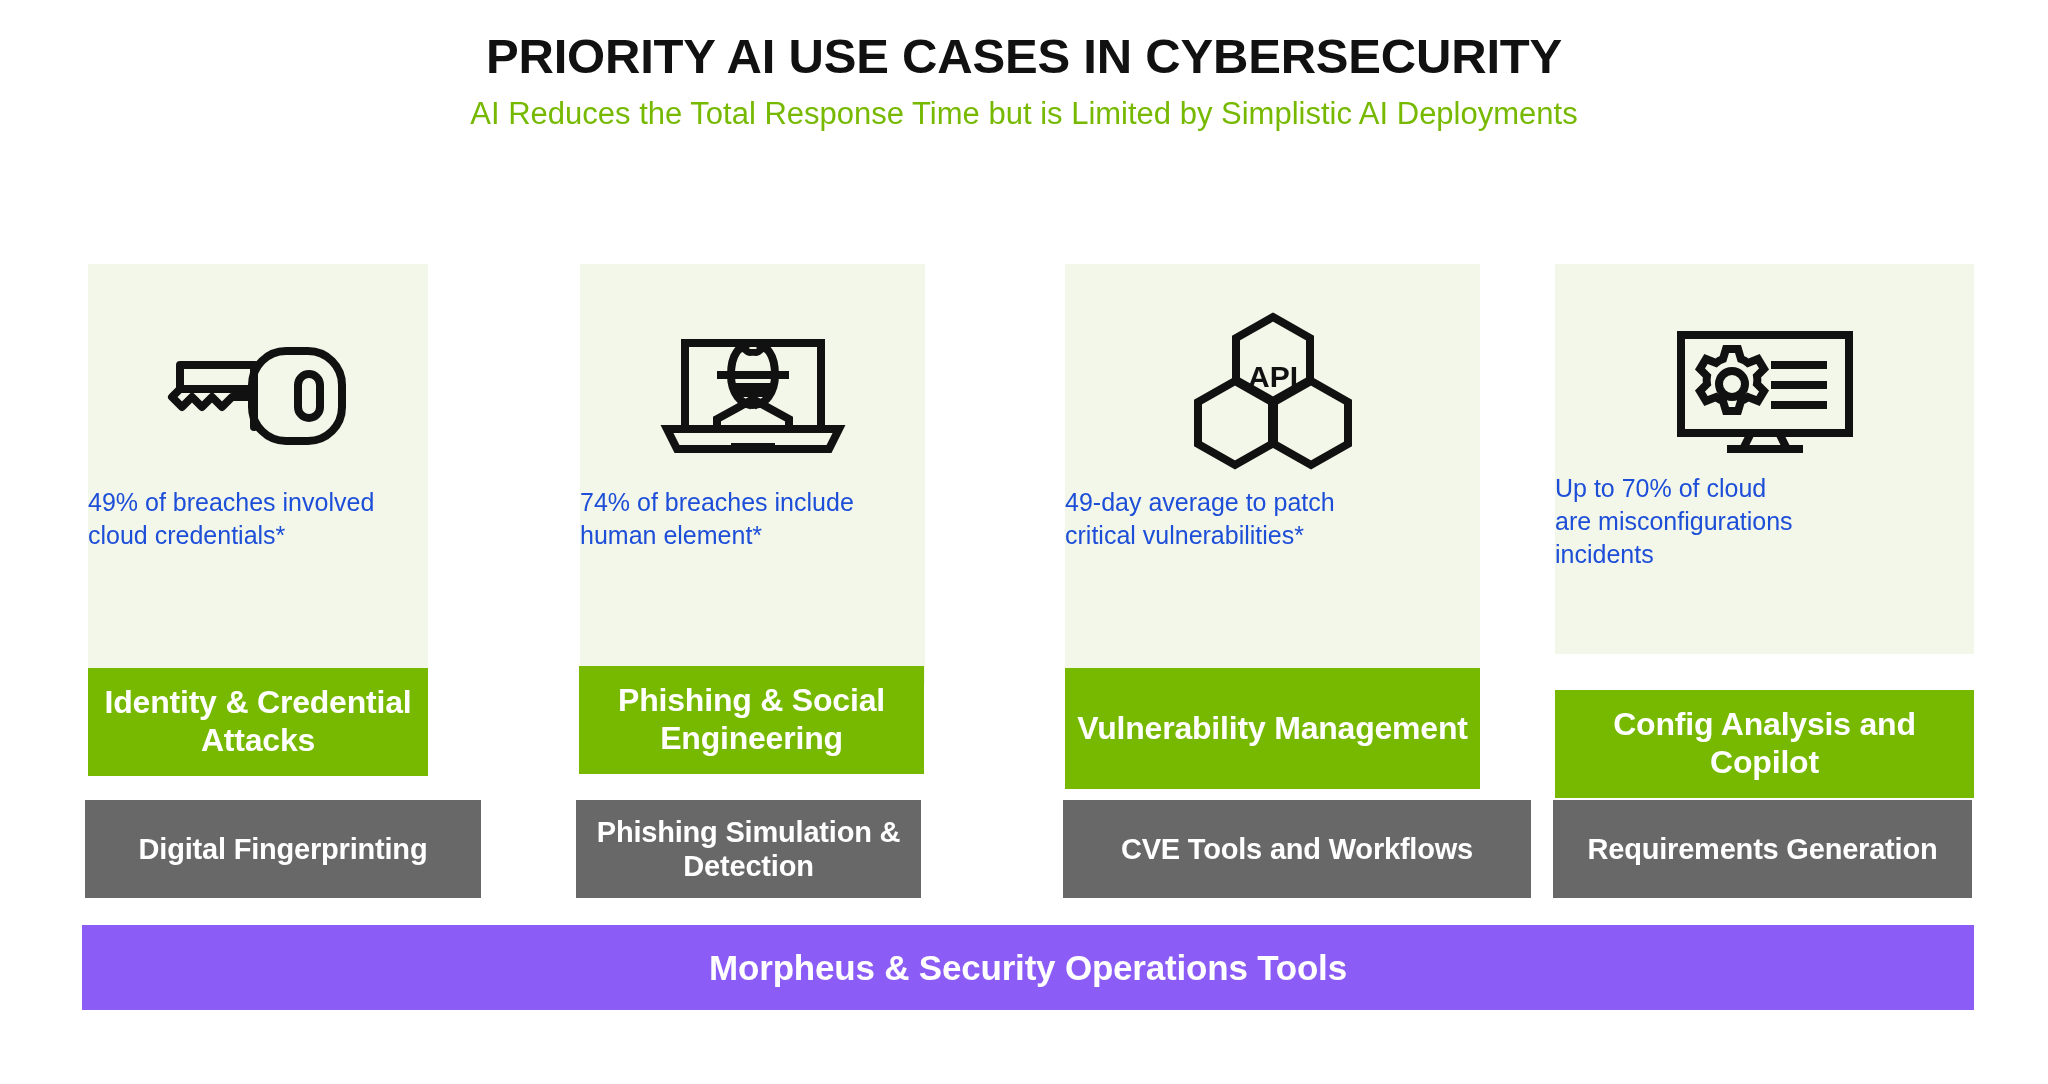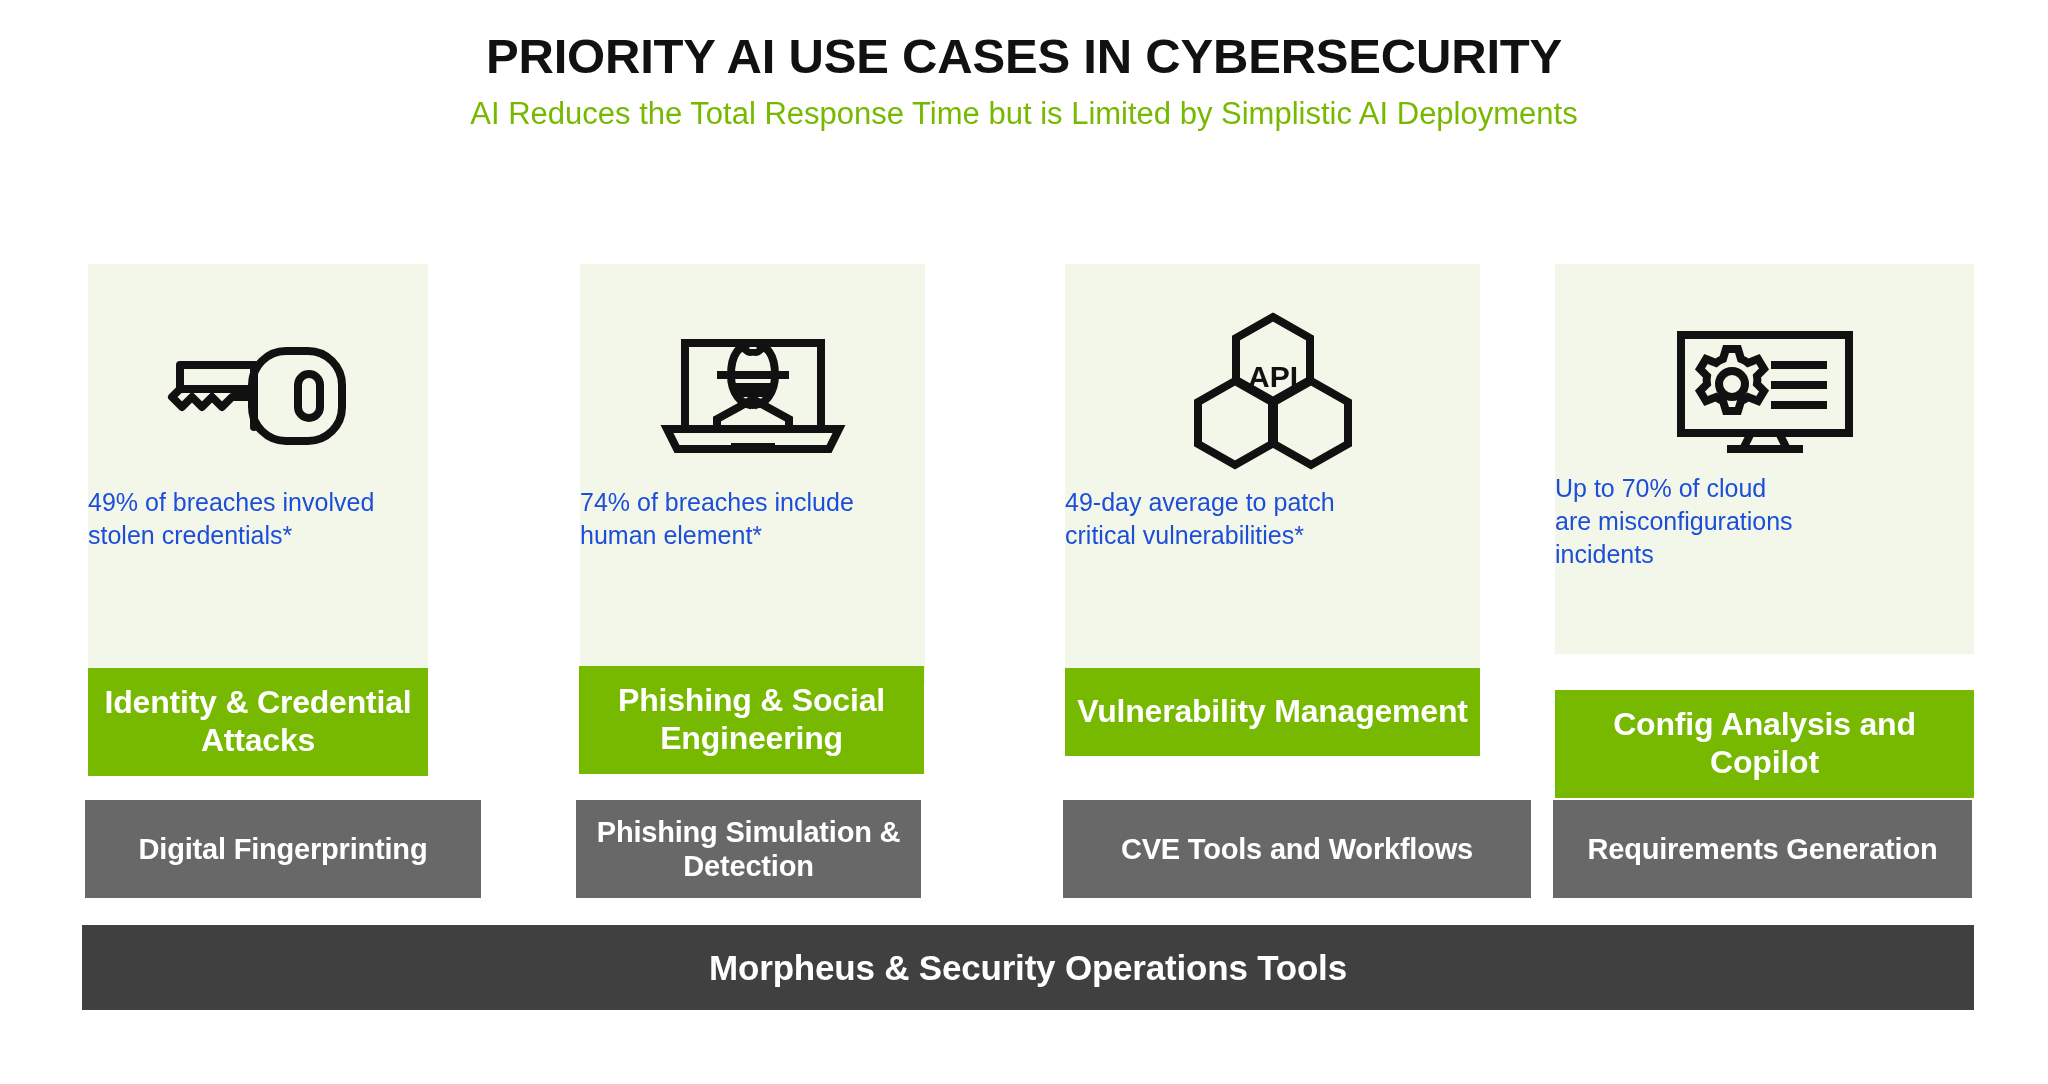--- a/index.html
+++ b/index.html
@@ -37,21 +37,21 @@
     display:flex;align-items:center;justify-content:center;text-align:center;
     font-weight:bold;font-size:32px;line-height:1.18;letter-spacing:-0.2px;
   }
   .gray-bar{
     position:absolute;background:#686868;color:#ffffff;
     display:flex;align-items:center;justify-content:center;text-align:center;
     font-weight:bold;font-size:29px;line-height:1.18;letter-spacing:-0.2px;
   }
   .footer-bar{
     position:absolute;left:82px;top:925px;width:1892px;height:85px;
-    background:#404040;color:#ffffff;
+    background:#8b5cf6;color:#ffffff;
     display:flex;align-items:center;justify-content:center;
     font-weight:bold;font-size:35px;letter-spacing:-0.2px;
   }
   svg{display:block;}
 </style>
 </head>
 <body>
 
 <div class="header">
   <div class="title">PRIORITY AI USE CASES IN CYBERSECURITY</div>
@@ -66,21 +66,21 @@
       <svg width="200" height="130" viewBox="0 0 200 130" fill="none" stroke="#111" stroke-width="8" stroke-linejoin="round" stroke-linecap="round">
         <path d="M128 20 h22 a34 34 0 0 1 34 34 v22 a34 34 0 0 1 -34 34 h-22 a34 34 0 0 1 -34 -34 v-22 a34 34 0 0 1 34 -34 z"></path>
         <rect x="140" y="43" width="22" height="44" rx="11"></rect>
         <path d="M96 34 H22 v24 l-8 8 l10 10 l10 -10 l10 10 l10 -10 l10 10 l10 -10 h22"></path>
         <path d="M96 34 v62"></path>
         <path d="M22 58 h74"></path>
       </svg>
     </div>
     <div class="stat" style="top:222px;">
       <div>49% of breaches involved</div>
-      <div>stolen credentials*</div>
+      <div>cloud credentials*</div>
     </div>
     <div class="green-bar" style="left:0px;top:404px;width:340px;height:108px;padding:0 10px;box-sizing:border-box;">Identity &amp; Credential Attacks</div>
     <div class="gray-bar" style="left:-3px;top:536px;width:396px;height:98px;padding:0 10px;box-sizing:border-box;">Digital Fingerprinting</div>
   </div>
 
   <div class="card" style="left:580px;top:264px;width:345px;">
     <div class="panel" style="width:345px;height:420px;"></div>
     <div class="icon-wrap" style="top:62px;height:140px;">
       <svg width="200" height="130" viewBox="0 0 200 130" fill="none" stroke="#111" stroke-width="8" stroke-linejoin="miter" stroke-linecap="butt">
         <rect x="32" y="12" width="136" height="86"></rect>
@@ -108,21 +108,21 @@
         <path d="M85 6 L122 27 V69 L85 90 L48 69 V27 Z"></path>
         <path d="M47 70 L84 91 V133 L47 154 L10 133 V91 Z"></path>
         <path d="M123 70 L160 91 V133 L123 154 L86 133 V91 Z"></path>
         <text x="85" y="76" font-family="Liberation Sans, sans-serif" font-size="30" font-weight="bold" fill="#111" stroke="none" text-anchor="middle">API</text>
       </svg>
     </div>
     <div class="stat" style="top:222px;">
       <div>49-day average to patch</div>
       <div>critical vulnerabilities*</div>
     </div>
-    <div class="green-bar" style="left:0px;top:404px;width:415px;height:88px;padding:0 10px;box-sizing:border-box;">Vulnerability Management</div>
+    <div class="green-bar" style="left:0px;top:404px;width:415px;height:121px;padding:0 10px;box-sizing:border-box;">Vulnerability Management</div>
     <div class="gray-bar" style="left:-2px;top:536px;width:468px;height:98px;padding:0 10px;box-sizing:border-box;">CVE Tools and Workflows</div>
   </div>
 
   <div class="card" style="left:1555px;top:264px;width:419px;">
     <div class="panel" style="width:419px;height:390px;"></div>
     <div class="icon-wrap" style="top:58px;height:140px;">
       <svg width="200" height="130" viewBox="0 0 200 130" fill="none" stroke="#111" stroke-width="8" stroke-linejoin="miter" stroke-linecap="butt">
         <rect x="16" y="8" width="168" height="98"></rect>
         <path d="M86 106 l-8 16 M114 106 l8 16"></path>
         <path d="M62 122 h76"></path>

